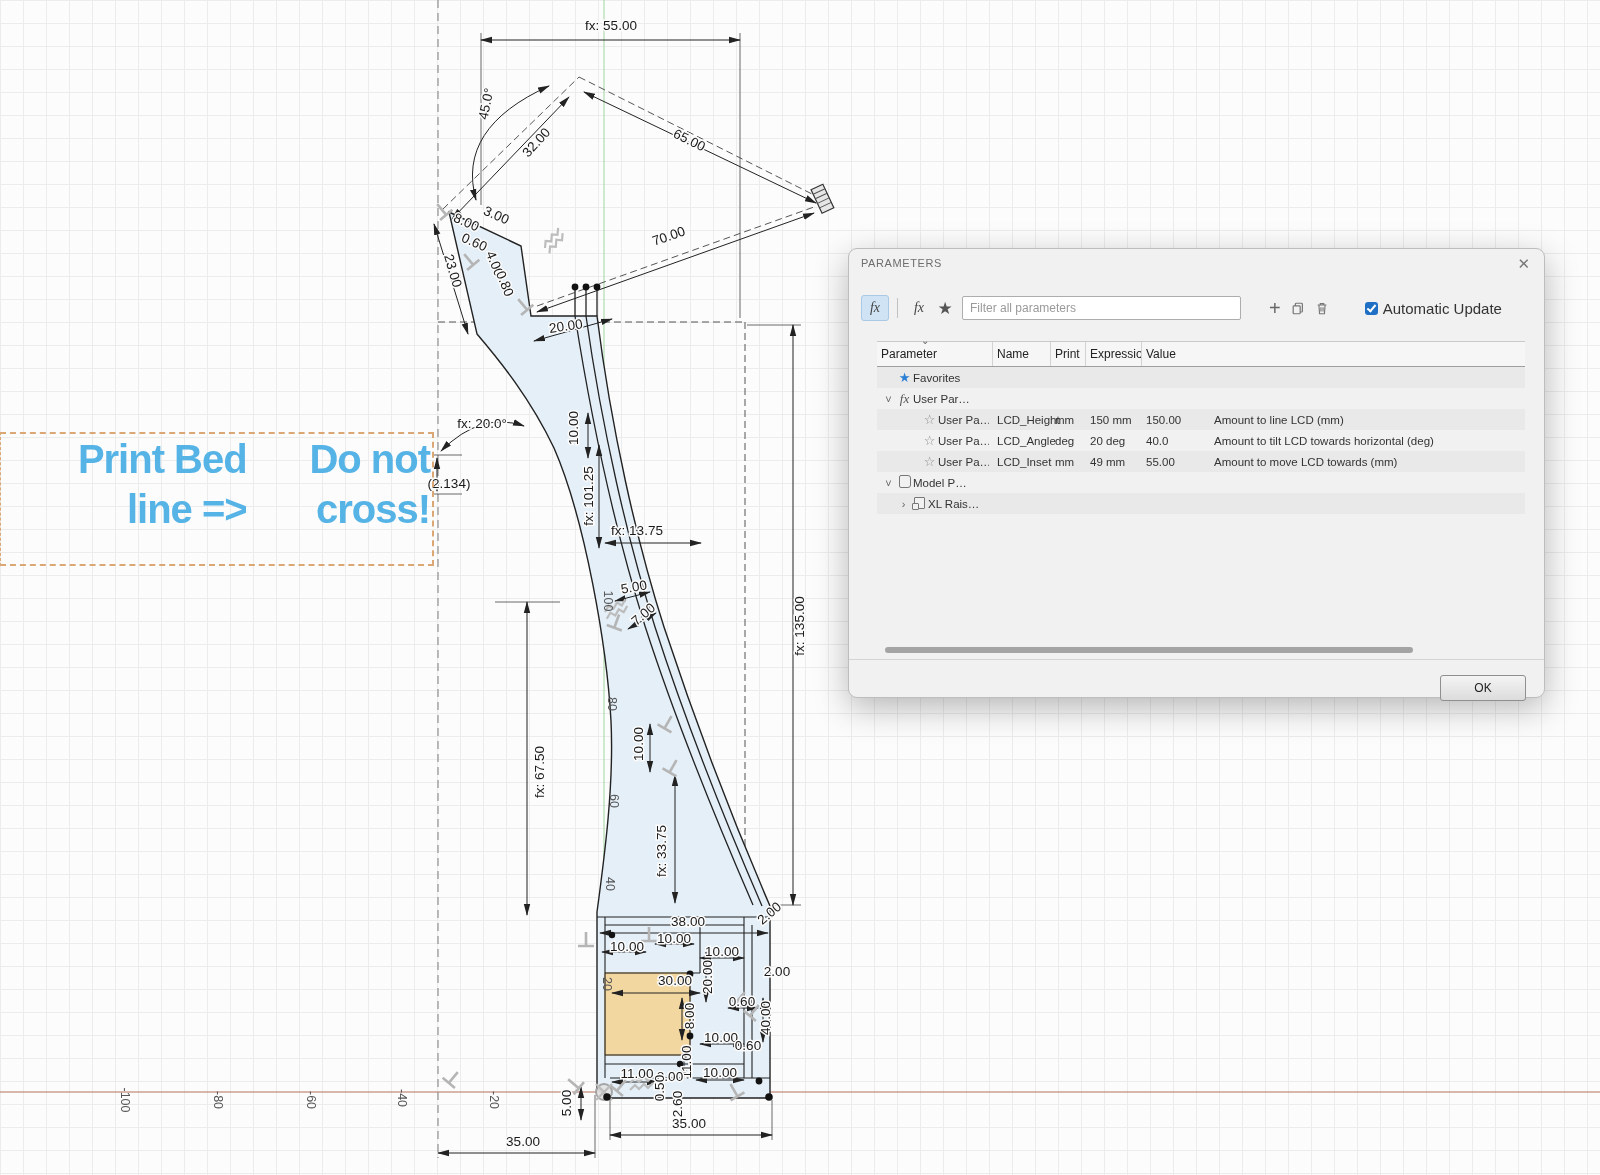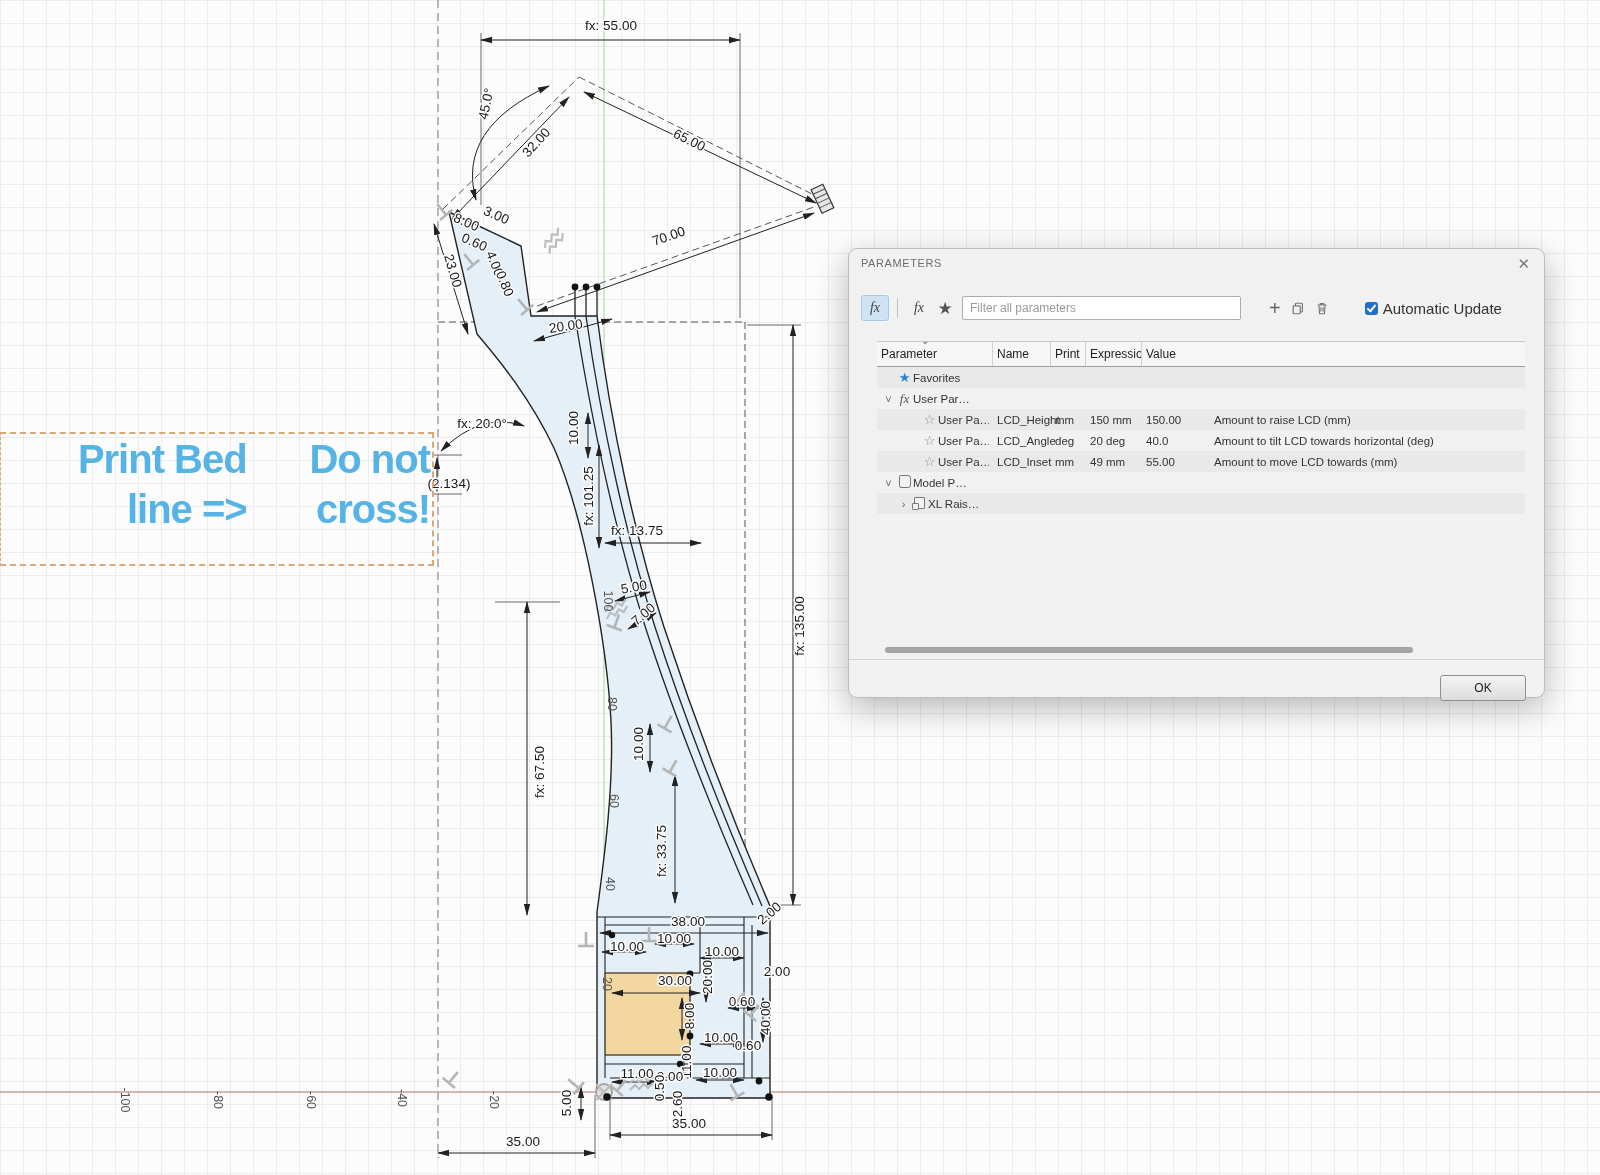--- a/index.html
+++ b/index.html
@@ -382,21 +382,21 @@
           <div class="trow band">
             <div class="cell c1 pcell">
               <span class="sp" style="width: 40px;"></span>
               <span class="ric star-o">☆</span>
               <span class="lbl">User Pa…</span>
             </div>
             <div class="cell c2">LCD_Height</div>
             <div class="cell c3">mm</div>
             <div class="cell c4">150 mm</div>
             <div class="cell c5">150.00</div>
-            <div class="cell c6">Amount to raise LCD (mm)</div>
+            <div class="cell c6">Amount to line LCD (mm)</div>
           </div>
           <div class="trow">
             <div class="cell c1 pcell">
               <span class="sp" style="width: 40px;"></span>
               <span class="ric star-o">☆</span>
               <span class="lbl">User Pa…</span>
             </div>
             <div class="cell c2">LCD_Angle</div>
             <div class="cell c3">deg</div>
             <div class="cell c4">20 deg</div>

